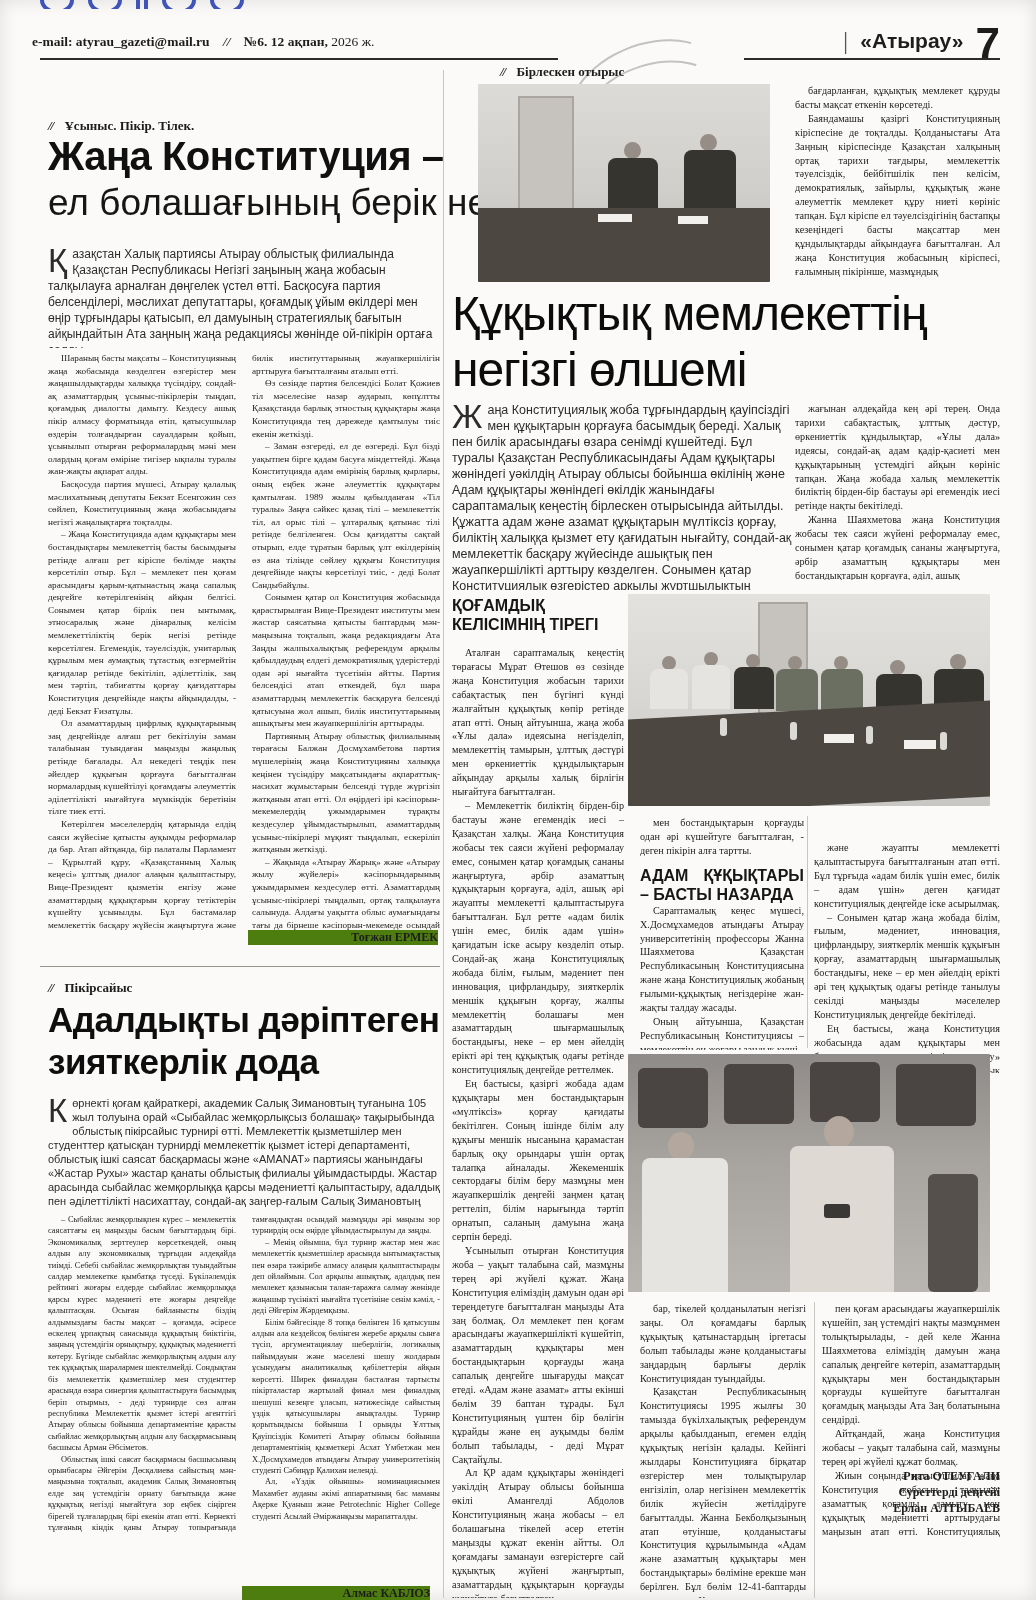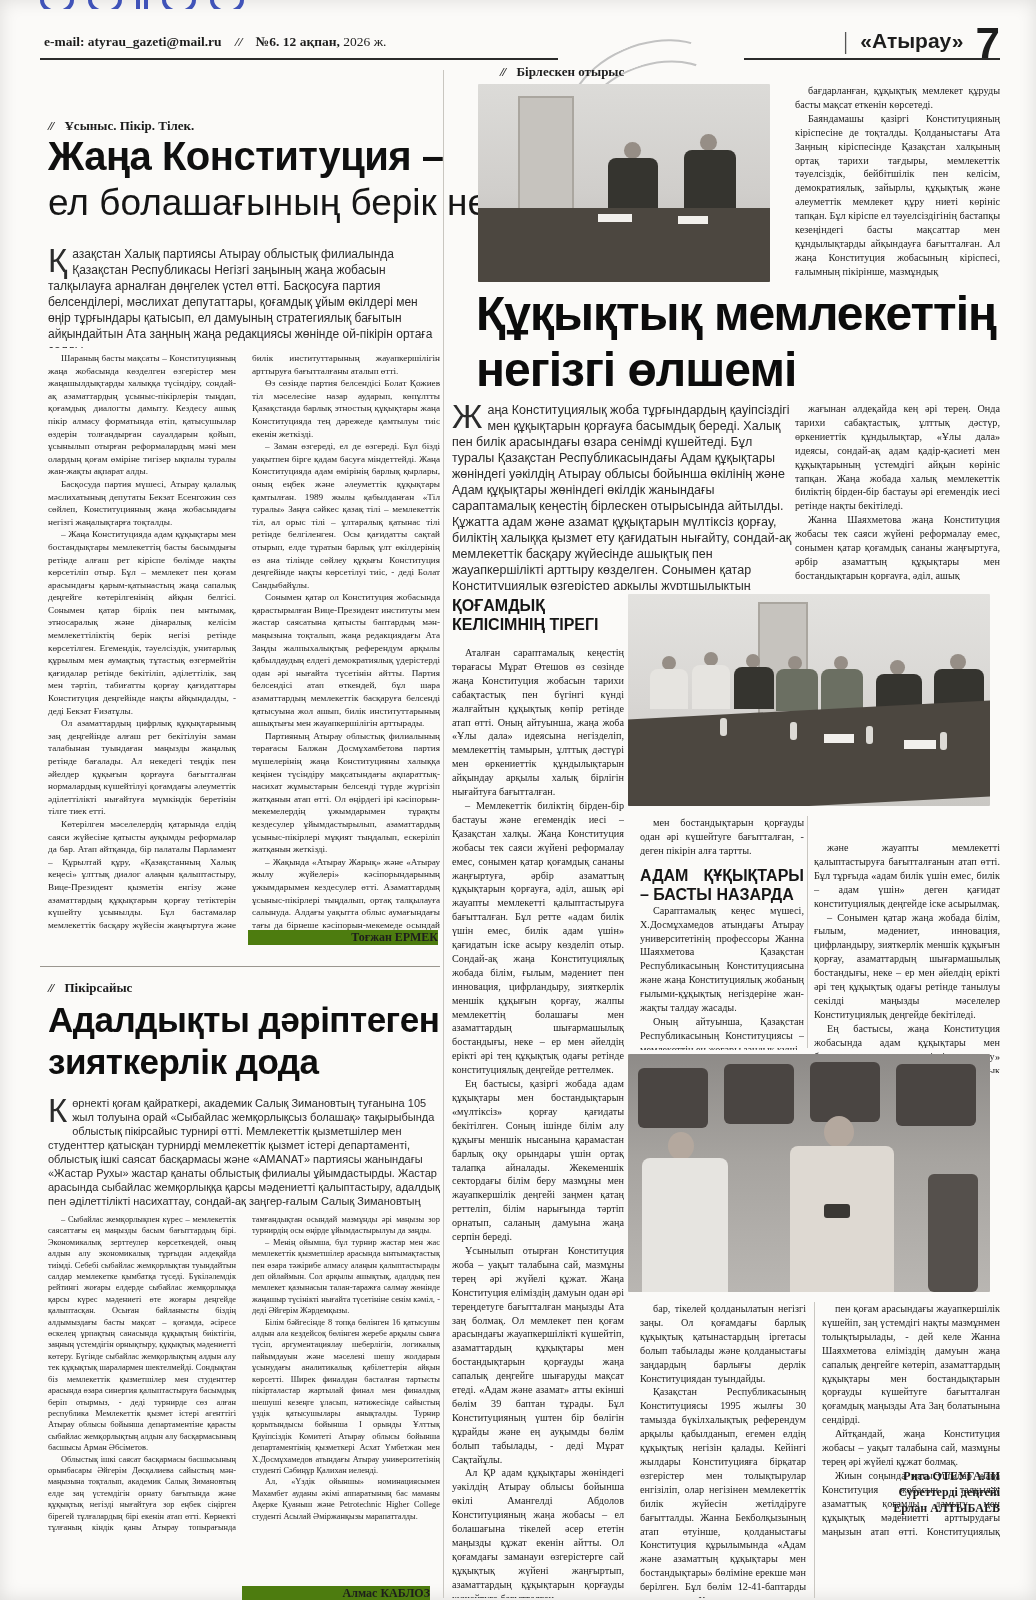--- a/index.html
+++ b/index.html
@@ -8,21 +8,21 @@
         box-shadow:inset 0 0 18px rgba(0,0,0,.12);}
   .abs{position:absolute;}
 
   
   .cropmarks{left:40px;top:0;width:310px;height:9px;overflow:hidden;}
   .cropmarks i{display:inline-block;width:26px;height:20px;margin-right:14px;
                border:4px solid #4053b8;border-radius:50%;position:relative;top:-14px;}
   .cropmarks i.st{border-radius:2px;width:4px;}
 
   
-  .hdr-left{left:44px;top:34px;font-size:13.5px;font-weight:bold;white-space:nowrap;}
+  .hdr-left{left:32px;top:34px;font-size:13.5px;font-weight:bold;white-space:nowrap;}
   .hdr-left .sl{font-style:italic;margin:0 10px;color:#333;}
   .hdr-left .yr{font-weight:normal;}
   .hdr-right{right:36px;top:24px;display:flex;align-items:flex-start;gap:12px;}
   .hdr-bar{font-size:26px;font-weight:normal;color:#555;line-height:34px;}
   .brand{font-family:"Liberation Sans",sans-serif;font-weight:bold;font-size:21px;line-height:34px;}
   .pageno{font-family:"Liberation Sans",sans-serif;font-weight:bold;font-size:44px;line-height:40px;}
   .rule{background:#2b2b2b;height:2px;}
   .r-left{left:40px;top:58px;width:518px;}
   .r-right{left:744px;top:58px;width:256px;}
 
@@ -59,21 +59,21 @@
 
   
   .vrule{width:1px;background:#c9c6c0;}
   .v-main{left:443px;top:70px;height:1528px;}
   .v-bc{left:807px;top:816px;height:232px;}
   .v-bc2{left:814px;top:1302px;height:296px;}
   .hrule{height:1px;background:#9a968f;}
   .h-a3{left:40px;top:966px;width:400px;}
 
   
-  .a2-h{left:476px;font-family:"Liberation Sans",sans-serif;font-weight:bold;color:#0c0c0c;
+  .a2-h{left:452px;font-family:"Liberation Sans",sans-serif;font-weight:normal;color:#0c0c0c;
         letter-spacing:-1px;}
   .a2-h1{top:286px;font-size:48px;}
   .a2-h2{top:342px;font-size:48px;}
   .a2-lead{left:452px;top:402px;width:340px;height:188px;font-size:12.5px;line-height:16px;overflow:hidden;}
   .news{font-size:10.2px;line-height:13.9px;}
   .rc-top{left:795px;top:84px;width:205px;height:200px;font-family:Liberation Serif, serif;}
   .rc-mid{left:795px;top:402px;width:205px;height:178px;}
   .sechead{font-family:"Liberation Sans",sans-serif;font-weight:bold;font-size:16px;
            line-height:19px;color:#161616;}
   .sec1{left:452px;top:596px;width:185px;}

